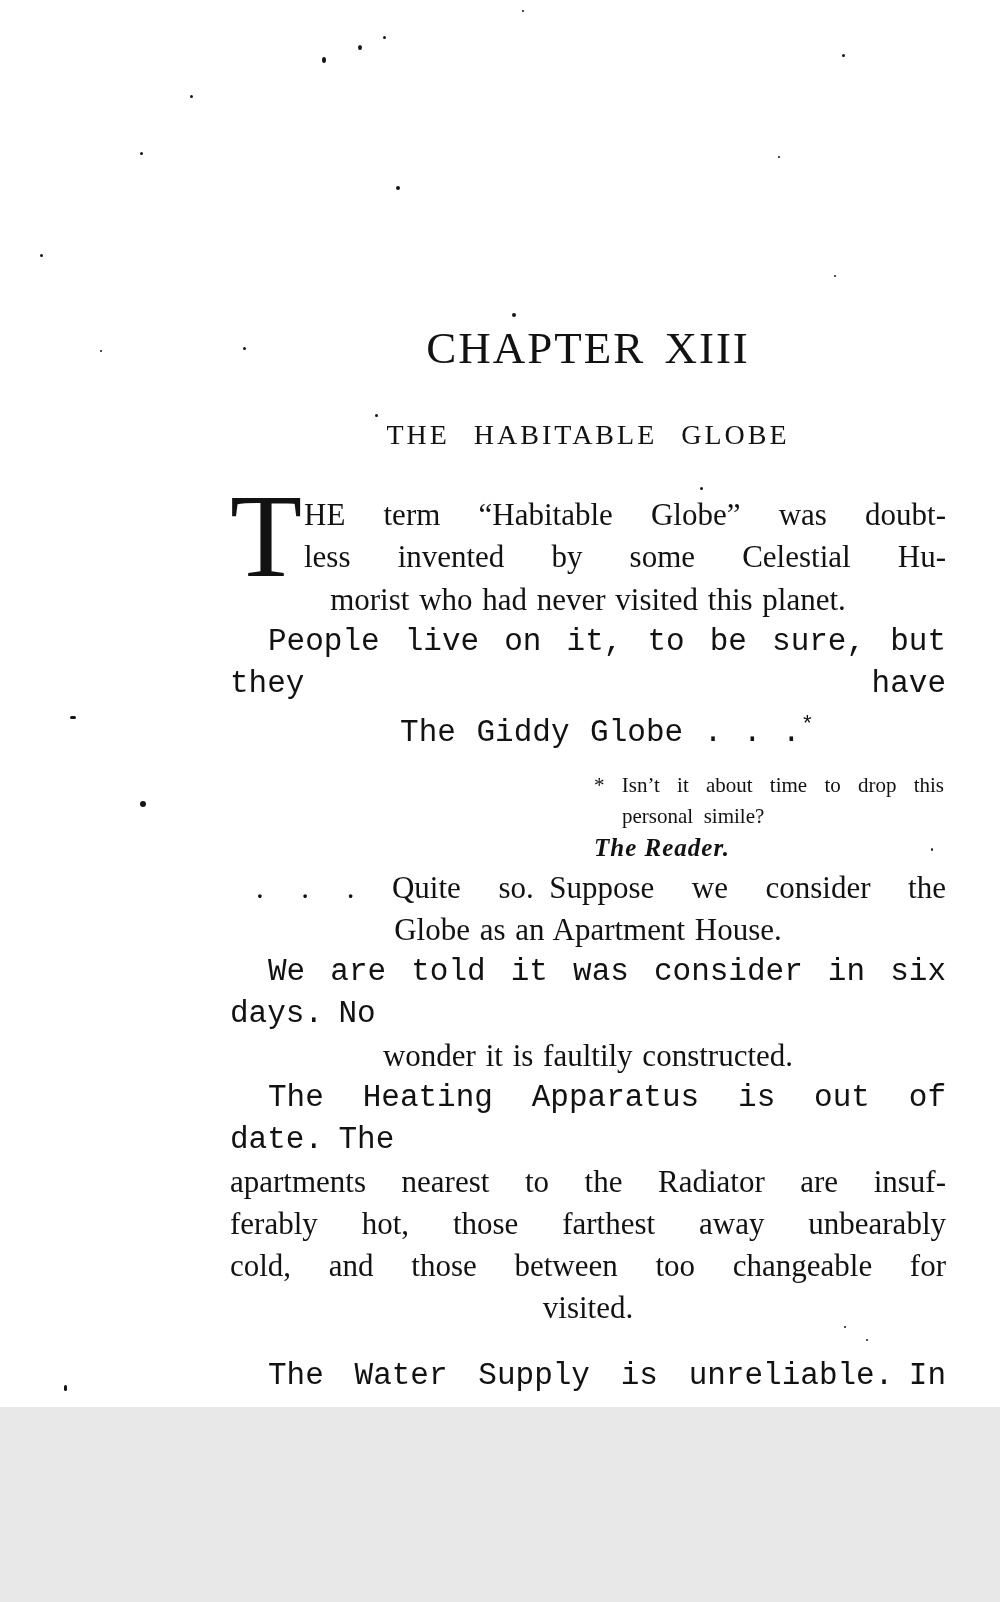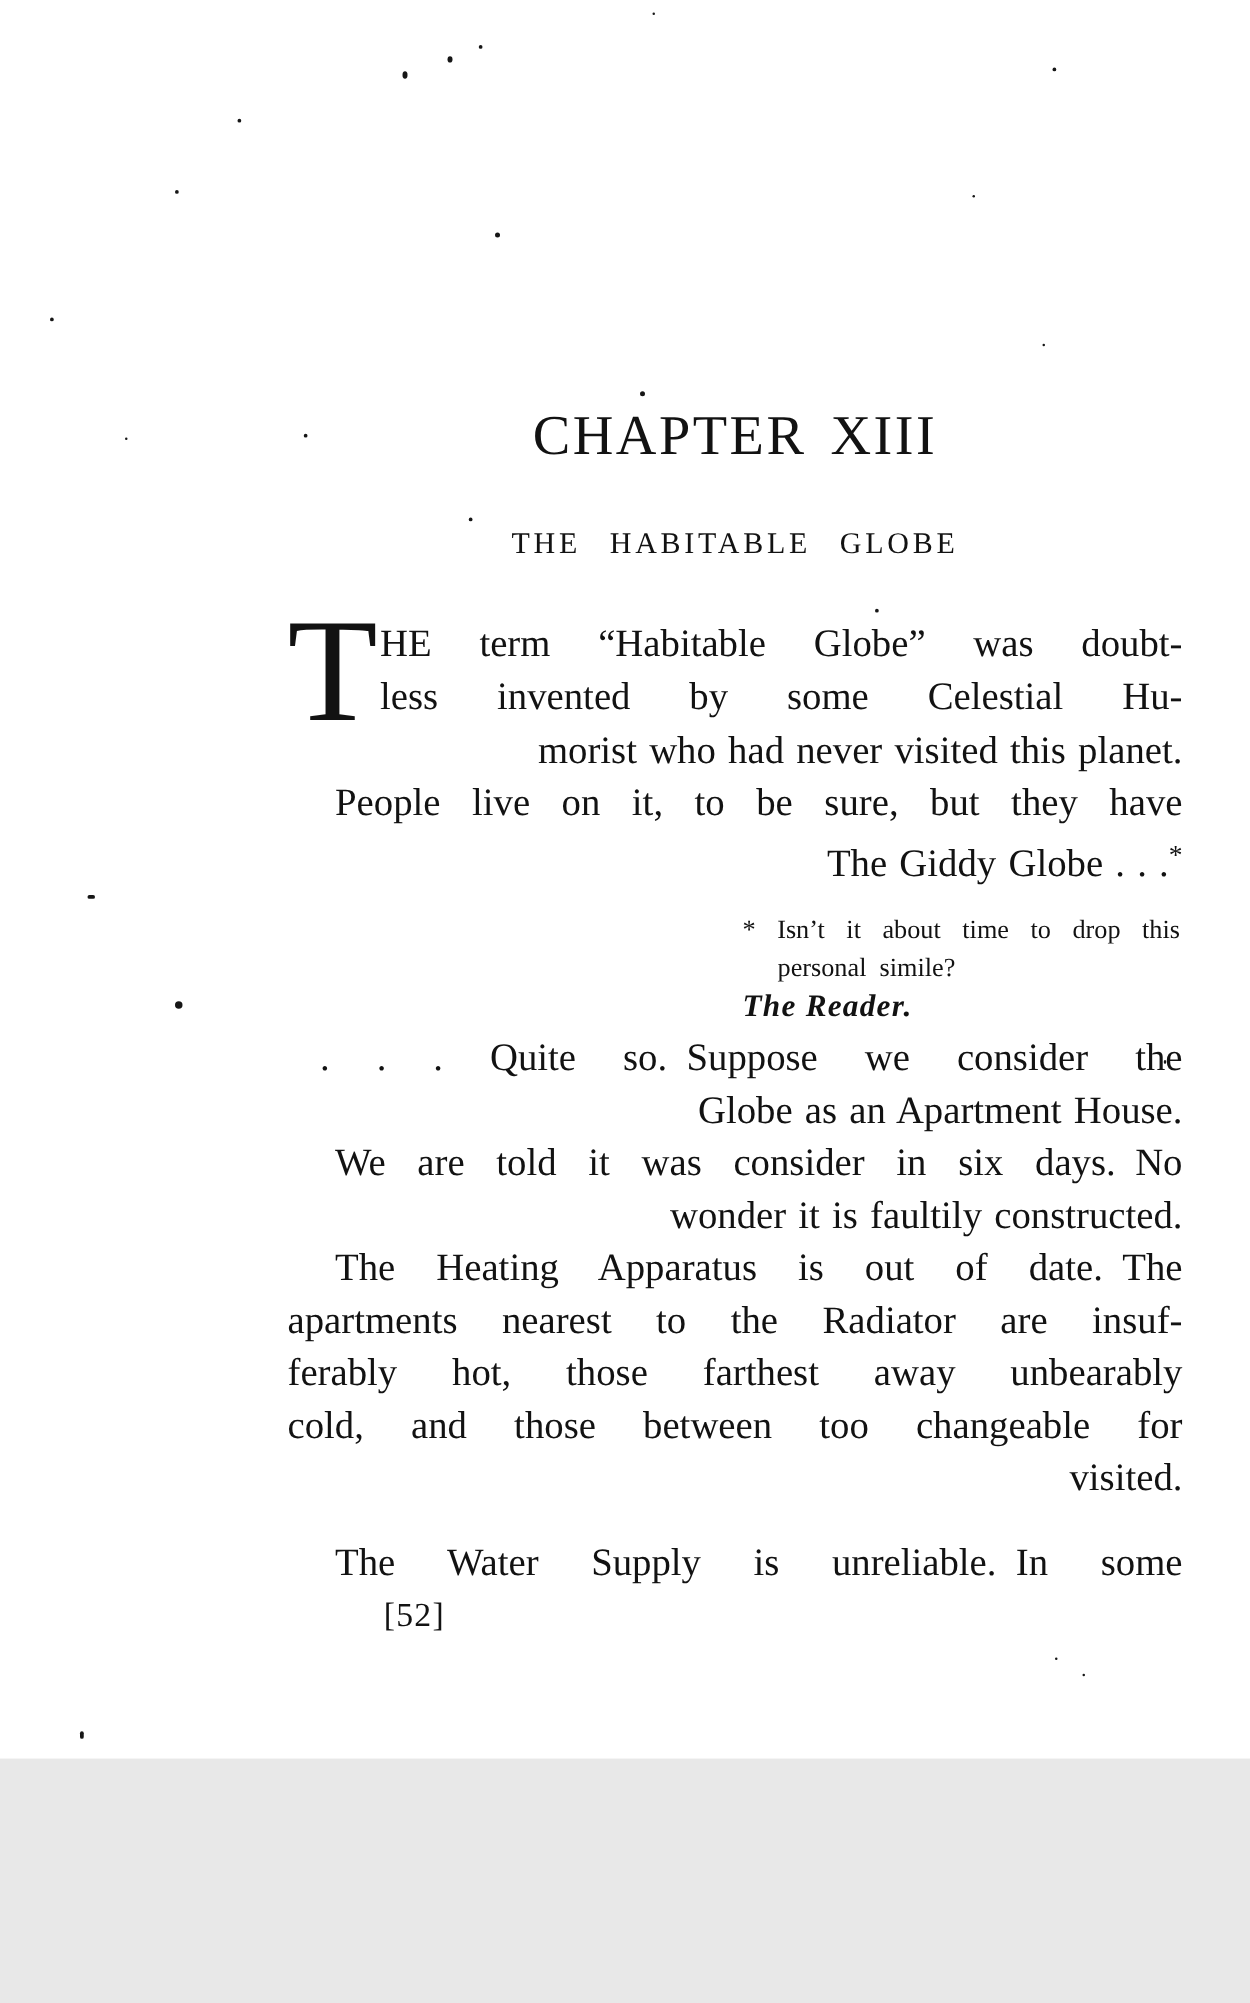--- a/index.html
+++ b/index.html
@@ -22,37 +22,37 @@
   .chapter {
     font-size: 45px;
     line-height: 1;
     text-align: center;
     letter-spacing: 2px;
     word-spacing: 6px;
     margin: 0 0 49px 0;
     font-weight: normal;
   }
   .subtitle {
-    font-size: 24px;
+    font-size: 28px;
     line-height: 30px;
     text-align: center;
     letter-spacing: 3px;
     word-spacing: 14px;
     margin: 0 0 44px 0;
     font-weight: normal;
   }
   .para { margin: 0; }
   .line {
     font-size: 31px;
     line-height: 42px;
     word-spacing: 2px;
   }
   .j { text-align: justify; text-align-last: justify; }
-  .l { text-align: right; }
-  .ind  { text-indent: 38px; }
+  .l { text-align: center; }
+  .ind  { text-indent: 38px; font-family: Liberation Mono, monospace; }
   .ind2 { text-indent: 26px; }
   .pad2 { padding-left: 19px; }
   .dropcap {
     float: left;
     font-size: 118px;
     line-height: 82px;
     height: 83px;
     width: 70px;
     margin: 2px 4px 0 0;
     text-align: left;

